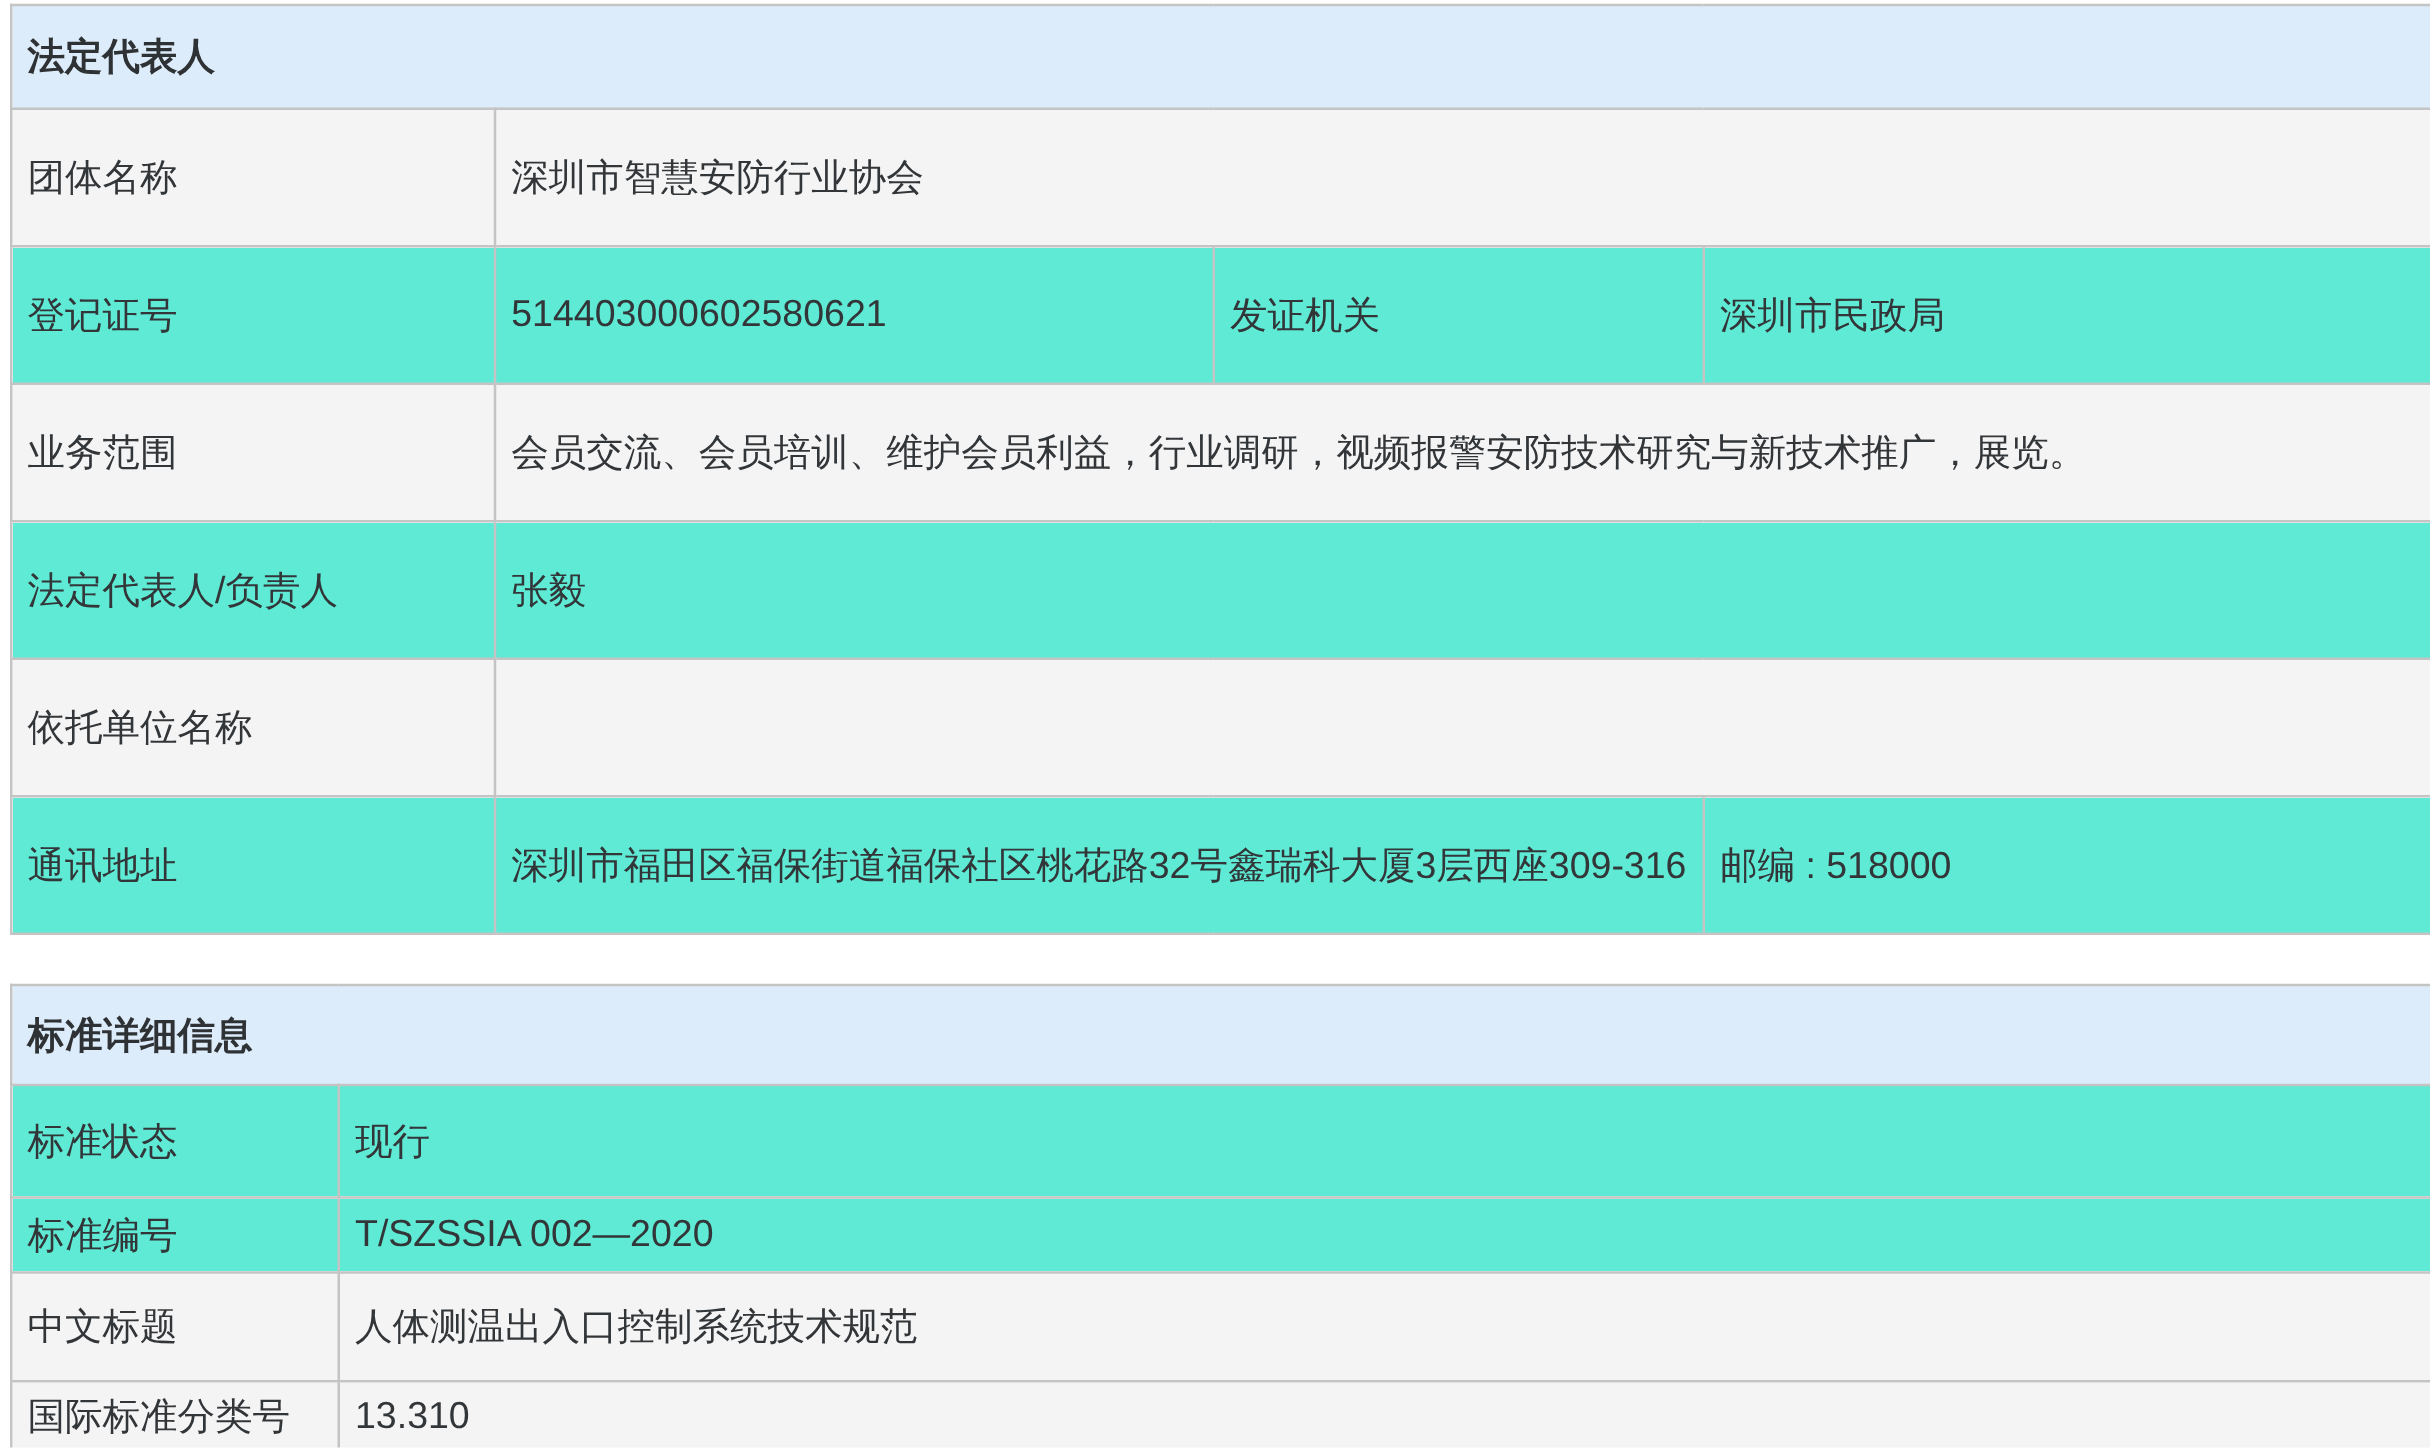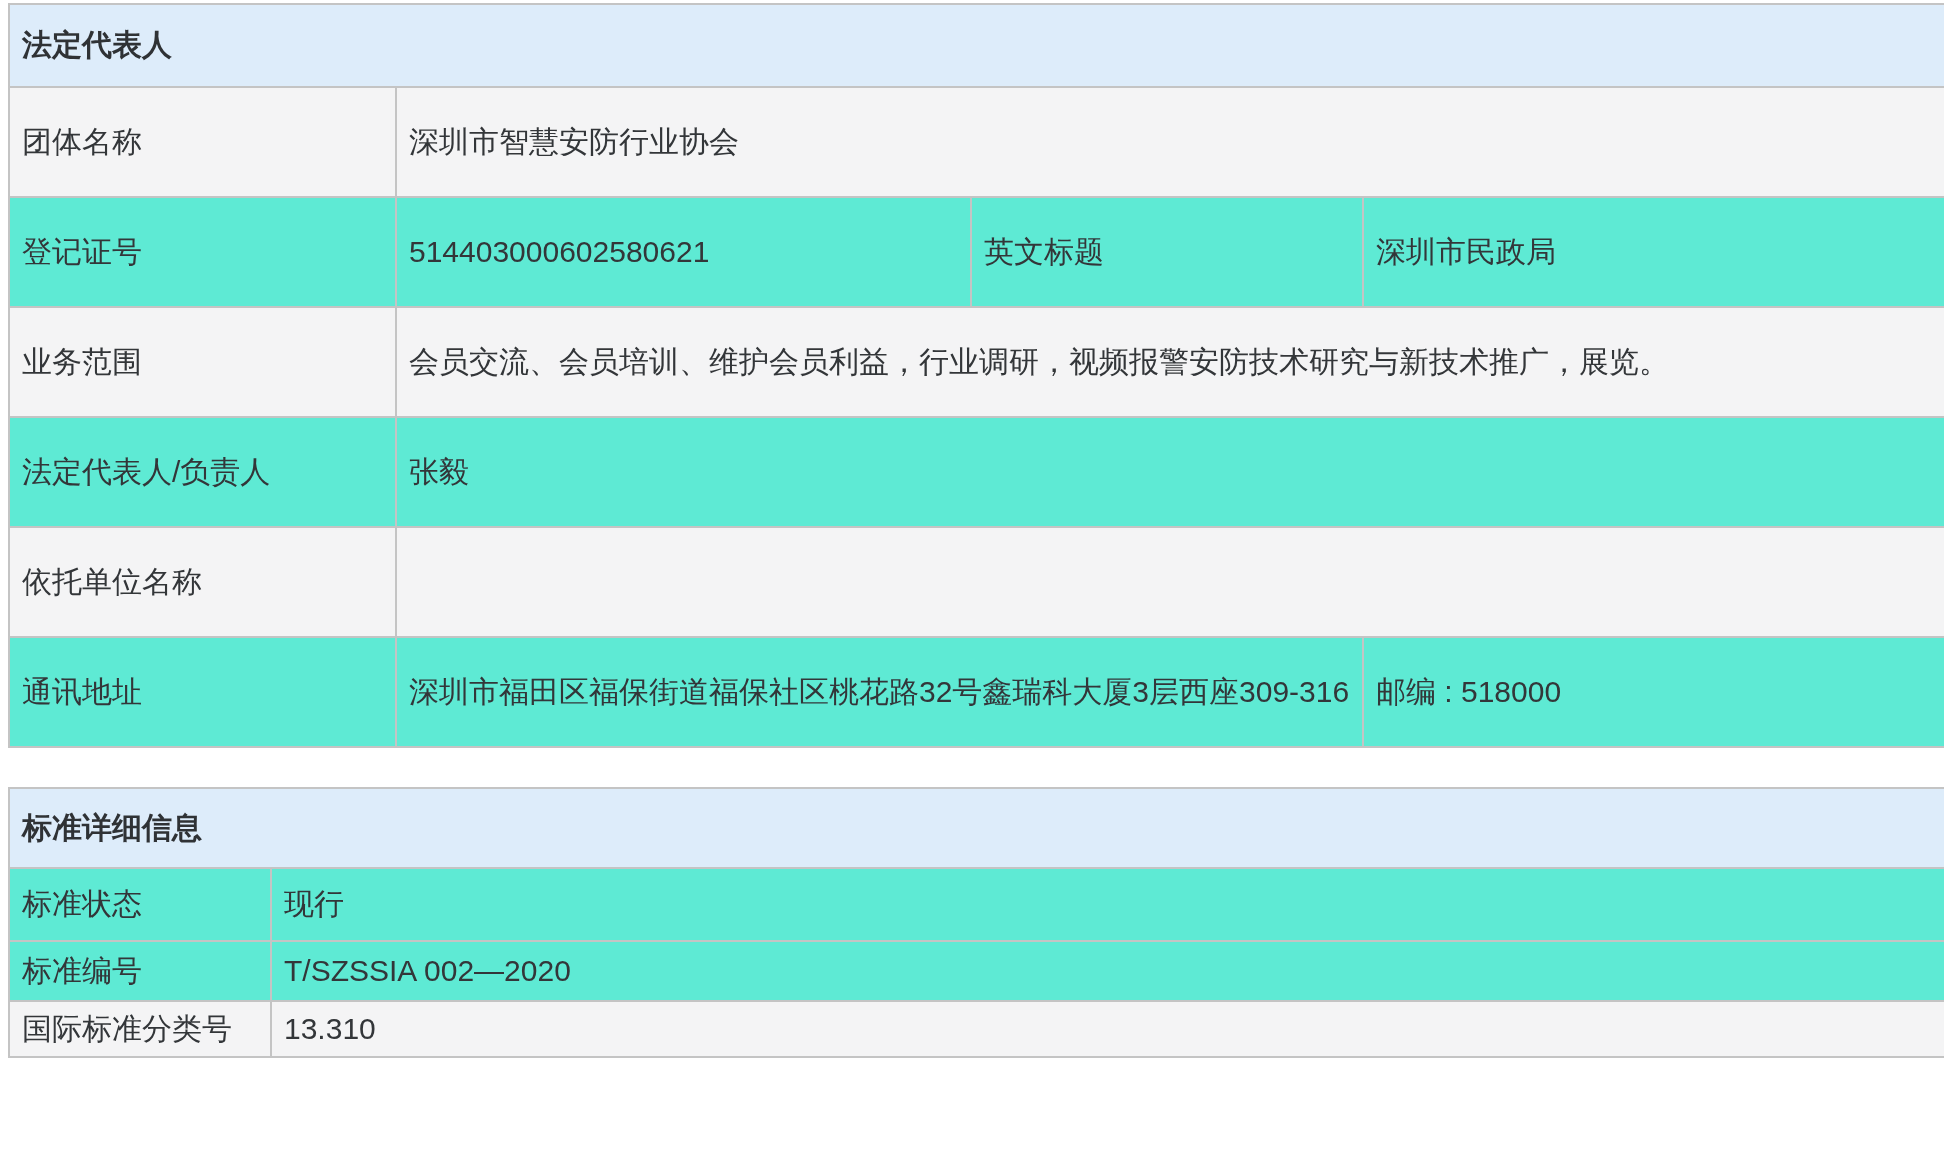--- a/index.html
+++ b/index.html
@@ -31,21 +31,21 @@
     background: #ddecfa !important;
     font-weight: bold;
     color: #2f3235;
   }
   tr.alt td { background: #f4f4f5 !important; }
   #group-table { margin-top: 3px; }
   #group-table tr.title-row { height: 83px; }
   #group-table tr.data-row { height: 110px; }
   #standard-table { margin-top: 39px; }
   #standard-table tr.title-row { height: 80px; }
-  #standard-table tr.r1 { height: 73px; border-radius: 27px; }
+  #standard-table tr.r1 { height: 90px; border-radius: 27px; }
   #standard-table tr.r2 { height: 60px; padding-left: 20px; }
   #standard-table tr.r3 { height: 87px; }
   #standard-table tr.r4 { height: 84px; }
   #standard-table tr.r5 { height: 56px; padding-left: 32px; }
 </style>
 </head>
 <body>
 
 <table class="info-table" id="group-table">
   <colgroup>
@@ -58,21 +58,21 @@
       <tr class="title-row">
     <td class="table-title" colspan="4">法定代表人</td>
   </tr>
   <tr class="data-row alt">
     <td>团体名称</td>
     <td colspan="3">深圳市智慧安防行业协会</td>
   </tr>
   <tr class="data-row">
     <td>登记证号</td>
     <td>514403000602580621</td>
-    <td>英文标题</td>
+    <td>发证机关</td>
     <td>深圳市民政局</td>
   </tr>
   <tr class="data-row alt">
     <td>业务范围</td>
     <td colspan="3">会员交流、会员培训、维护会员利益，行业调研，视频报警安防技术研究与新技术推广，展览。</td>
   </tr>
   <tr class="data-row">
     <td>法定代表人/负责人</td>
     <td colspan="3">张毅</td>
   </tr>
@@ -98,18 +98,22 @@
     <td class="table-title" colspan="2">标准详细信息</td>
   </tr>
   <tr class="r1">
     <td>标准状态</td>
     <td>现行</td>
   </tr>
   <tr class="r2">
     <td>标准编号</td>
     <td>T/SZSSIA 002—2020</td>
   </tr>
+  <tr class="r3 alt">
+    <td>中文标题</td>
+    <td>人体测温出入口控制系统技术规范</td>
+  </tr>
   <tr class="r5 alt">
     <td>国际标准分类号</td>
     <td>13.310</td>
   </tr>
 </tbody>
   </table>
 
 </body></html>

